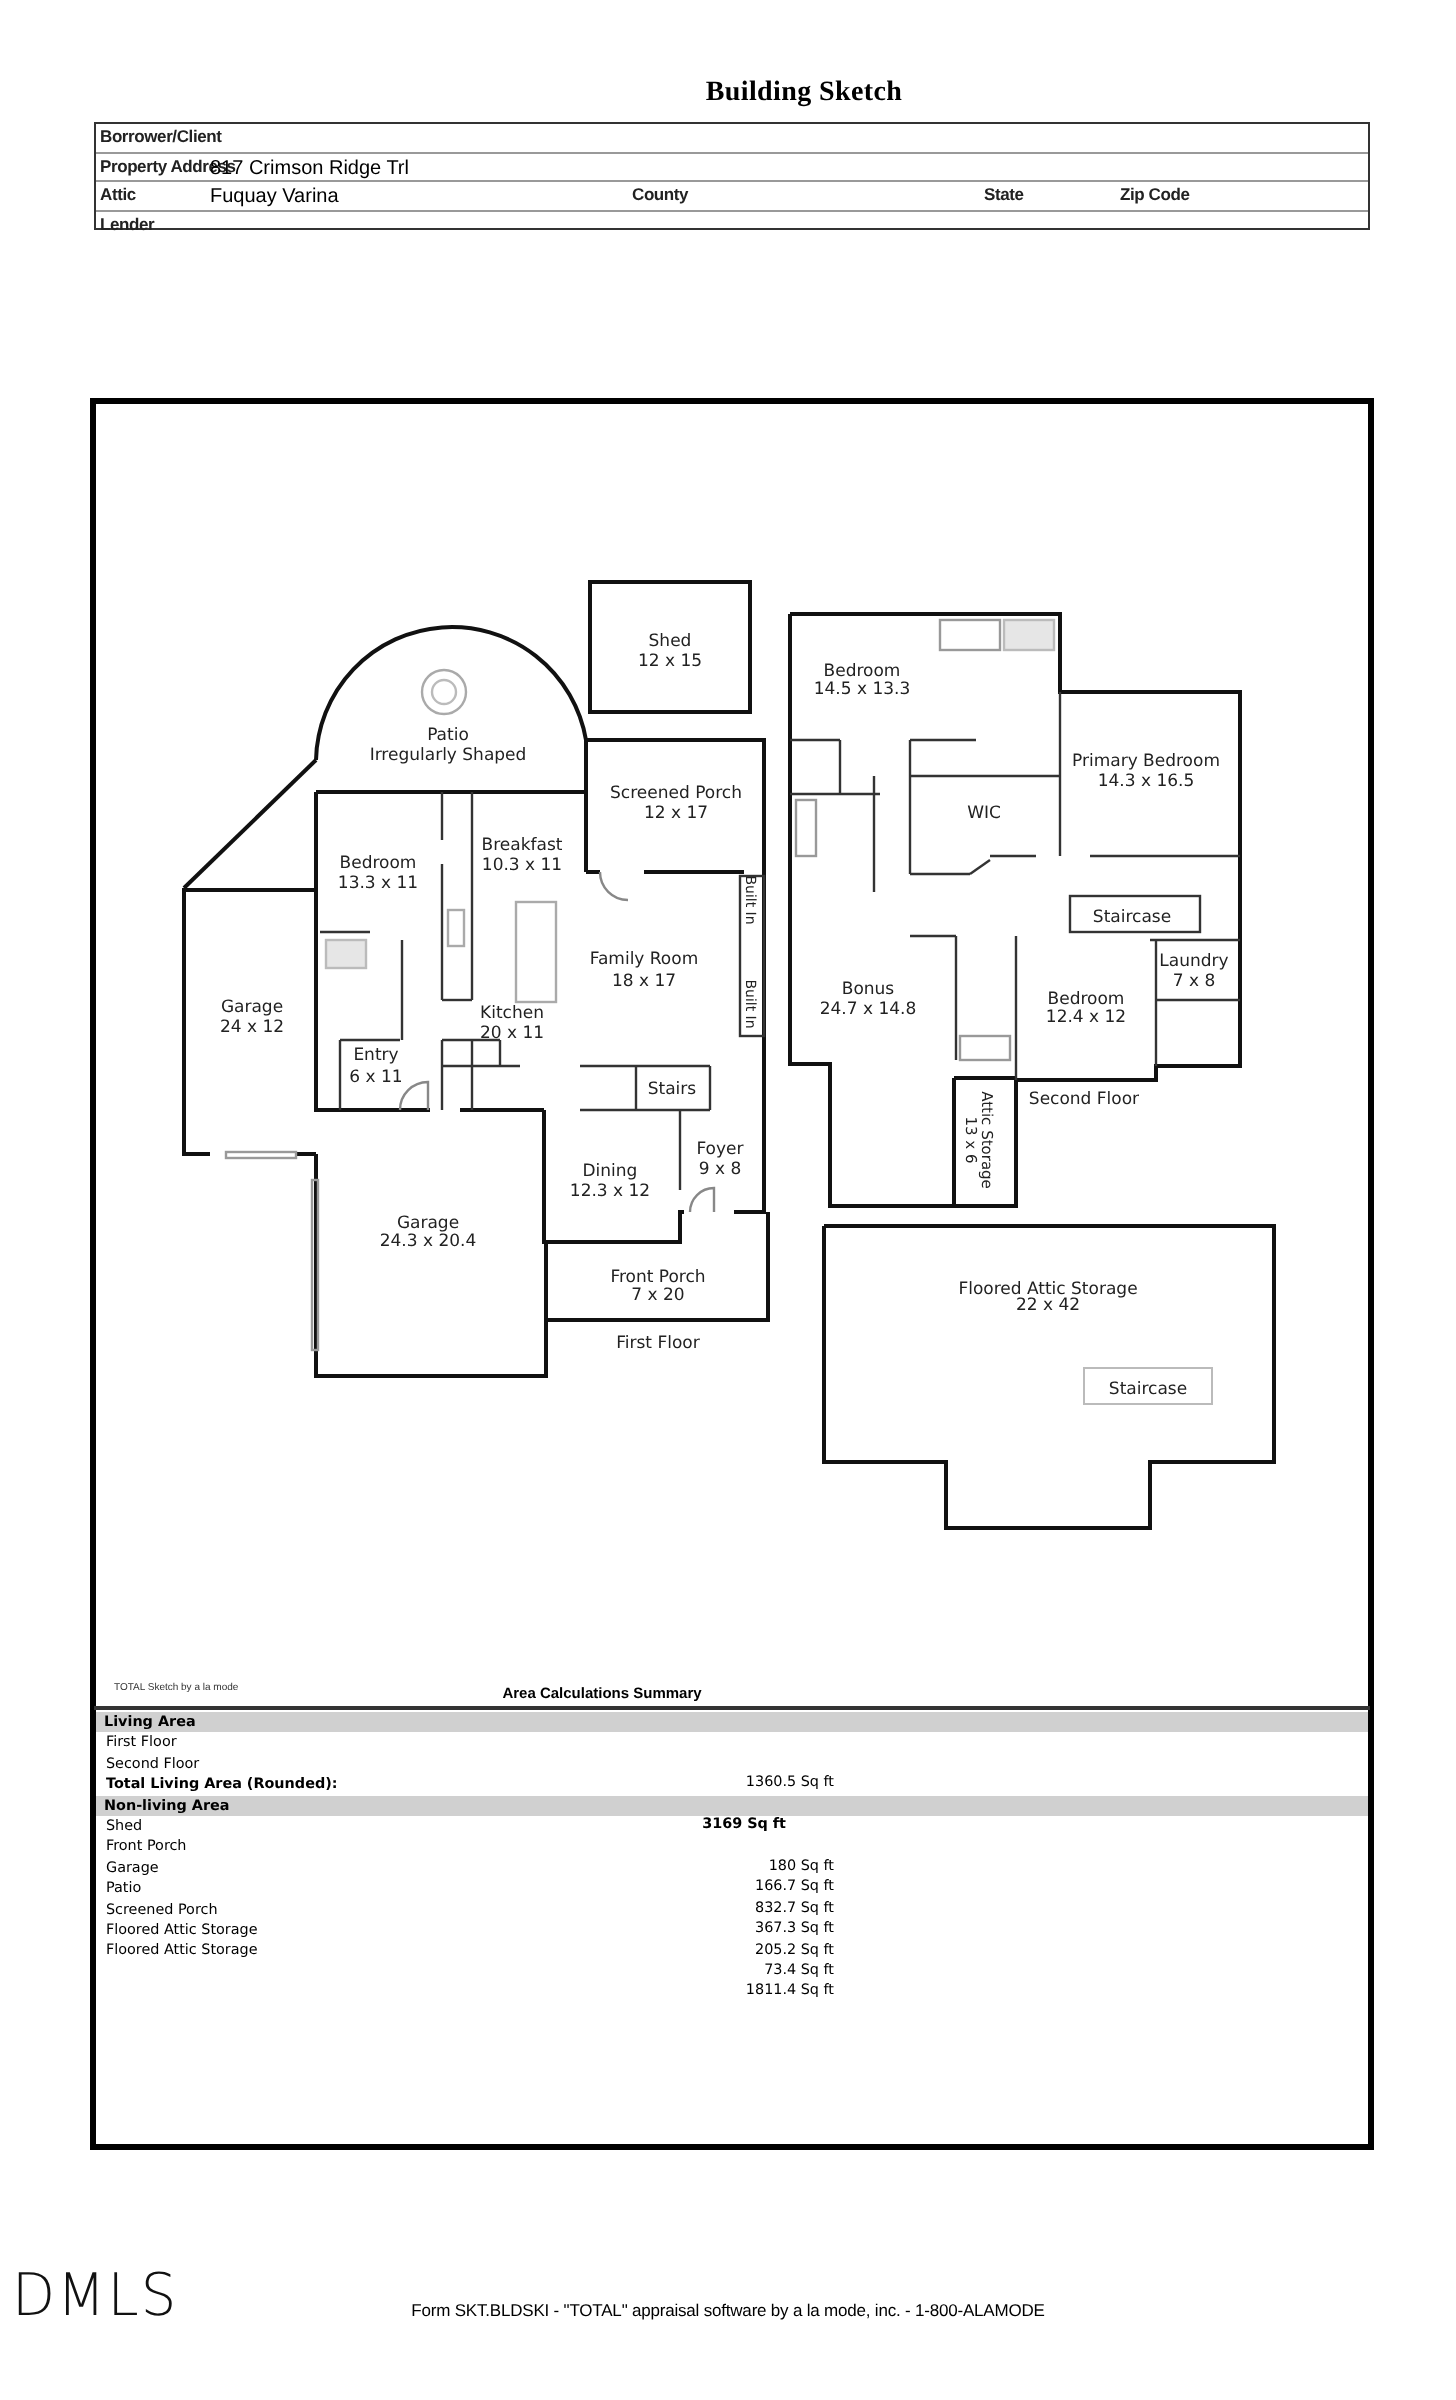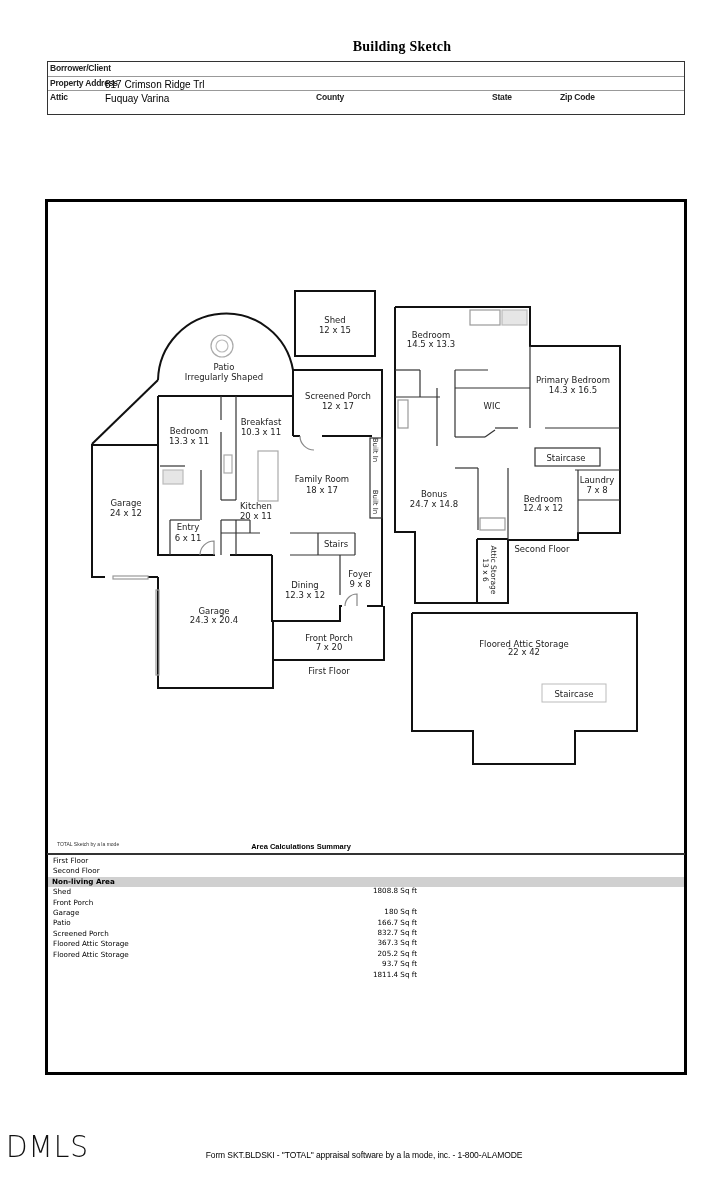--- a/index.html
+++ b/index.html
@@ -38,20 +38,24 @@
   <div class="row">
     <span class="lbl">Property Address</span>
     <span class="val">817 Crimson Ridge Trl</span>
   </div>
   <div class="row">
     <span class="lbl">Attic</span>
     <span class="val">Fuquay Varina</span>
     <span class="lbl" style="left:268px">County</span>
     <span class="lbl" style="left:444px">State</span>
     <span class="lbl" style="left:512px">Zip Code</span>
+  </div>
+  <div class="row">
+    <span class="lbl">Lender</span>
+    <span class="val"></span>
   </div>
 </div>
 
 <div class="frame"></div>
 
 <svg class="plan" width="728" height="1200" fill="none" stroke="#111">
 
   <g stroke-width="2">
 
     <rect x="295" y="291" width="80" height="65"></rect>
@@ -200,28 +204,33 @@
     <text x="524" y="655">22 x 42</text>
     <text x="574" y="697">Staircase</text>
   </g>
 </svg>
 
 <div class="sum-caption">TOTAL Sketch by a la mode</div>
 <div class="sum-title">Area Calculations Summary</div>
 <div class="sum-rule"></div>
 
 <div class="sum">
+  <div class="r sec">Living Area</div>
   <div class="r">
     <span class="k">First Floor</span>
     <span class="v">1360.5 Sq ft</span>
   </div>
   <div class="r">
     <span class="k">Second Floor</span>
     <span class="v">1808.8 Sq ft</span>
   </div>
+  <div class="r bold">
+    <span class="k">Total Living Area (Rounded):</span>
+    <span class="v" style="width:66px">3169 Sq ft</span>
+  </div>
   <div class="r sec">Non-living Area</div>
   <div class="r">
     <span class="k">Shed</span>
     <span class="v">180 Sq ft</span>
   </div>
   <div class="r">
     <span class="k">Front Porch</span>
     <span class="v">166.7 Sq ft</span>
   </div>
   <div class="r">
@@ -231,21 +240,21 @@
   <div class="r">
     <span class="k">Patio</span>
     <span class="v">367.3 Sq ft</span>
   </div>
   <div class="r">
     <span class="k">Screened Porch</span>
     <span class="v">205.2 Sq ft</span>
   </div>
   <div class="r">
     <span class="k">Floored Attic Storage</span>
-    <span class="v">93.7 Sq ft</span>
+    <span class="v">73.4 Sq ft</span>
   </div>
   <div class="r">
     <span class="k">Floored Attic Storage</span>
     <span class="v">1811.4 Sq ft</span>
   </div>
 </div>
 
 <div class="logo">DMLS</div>
 <div class="footer">Form SKT.BLDSKI - "TOTAL" appraisal software by a la mode, inc. - 1-800-ALAMODE</div>
 

